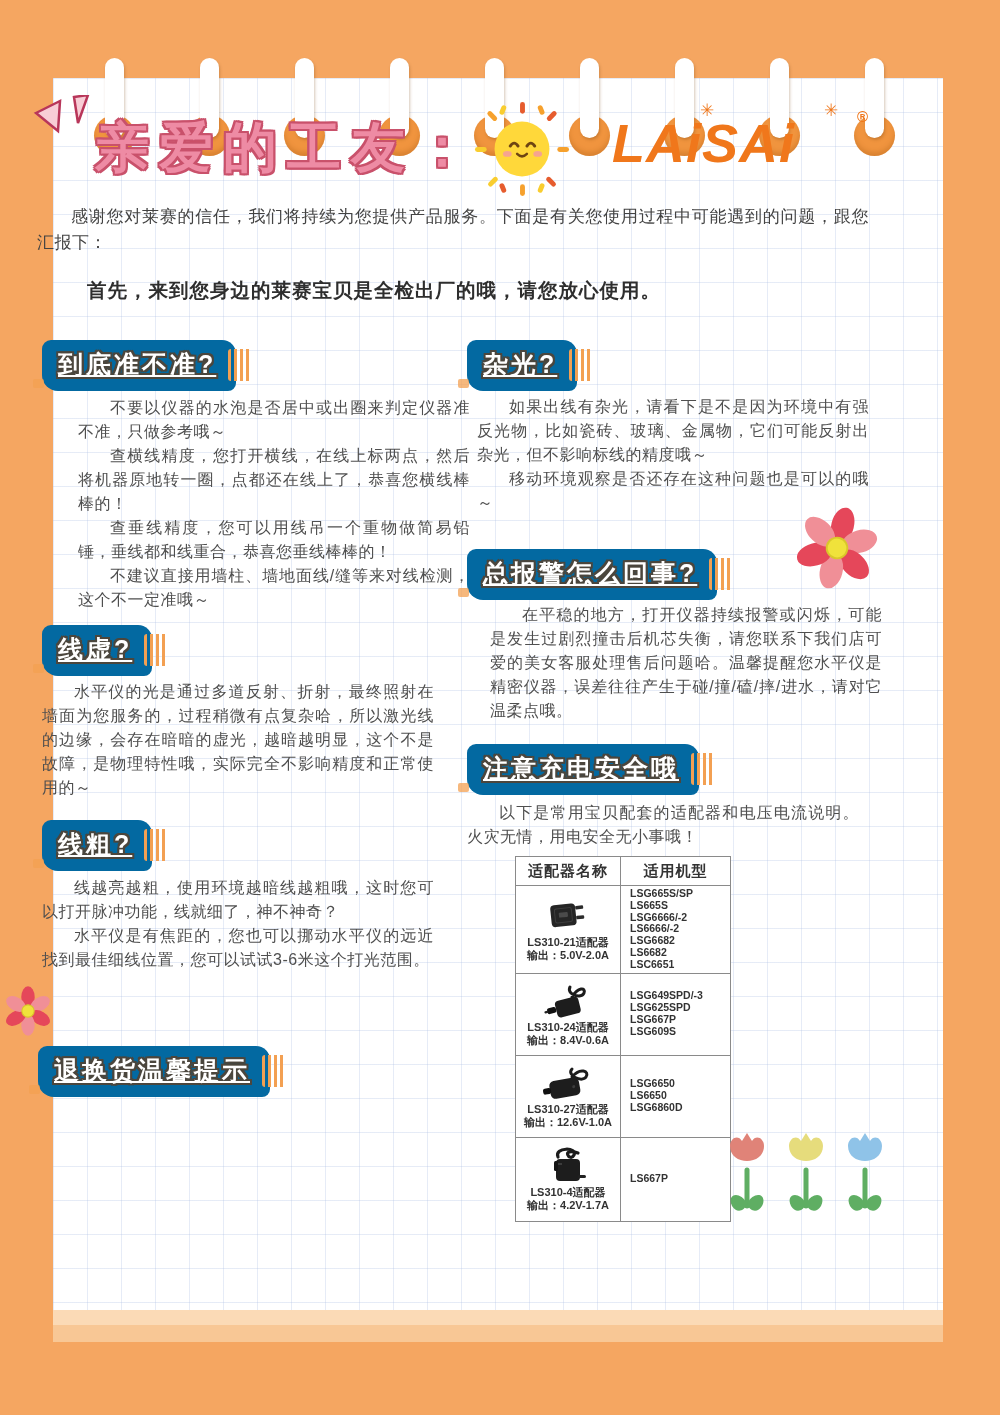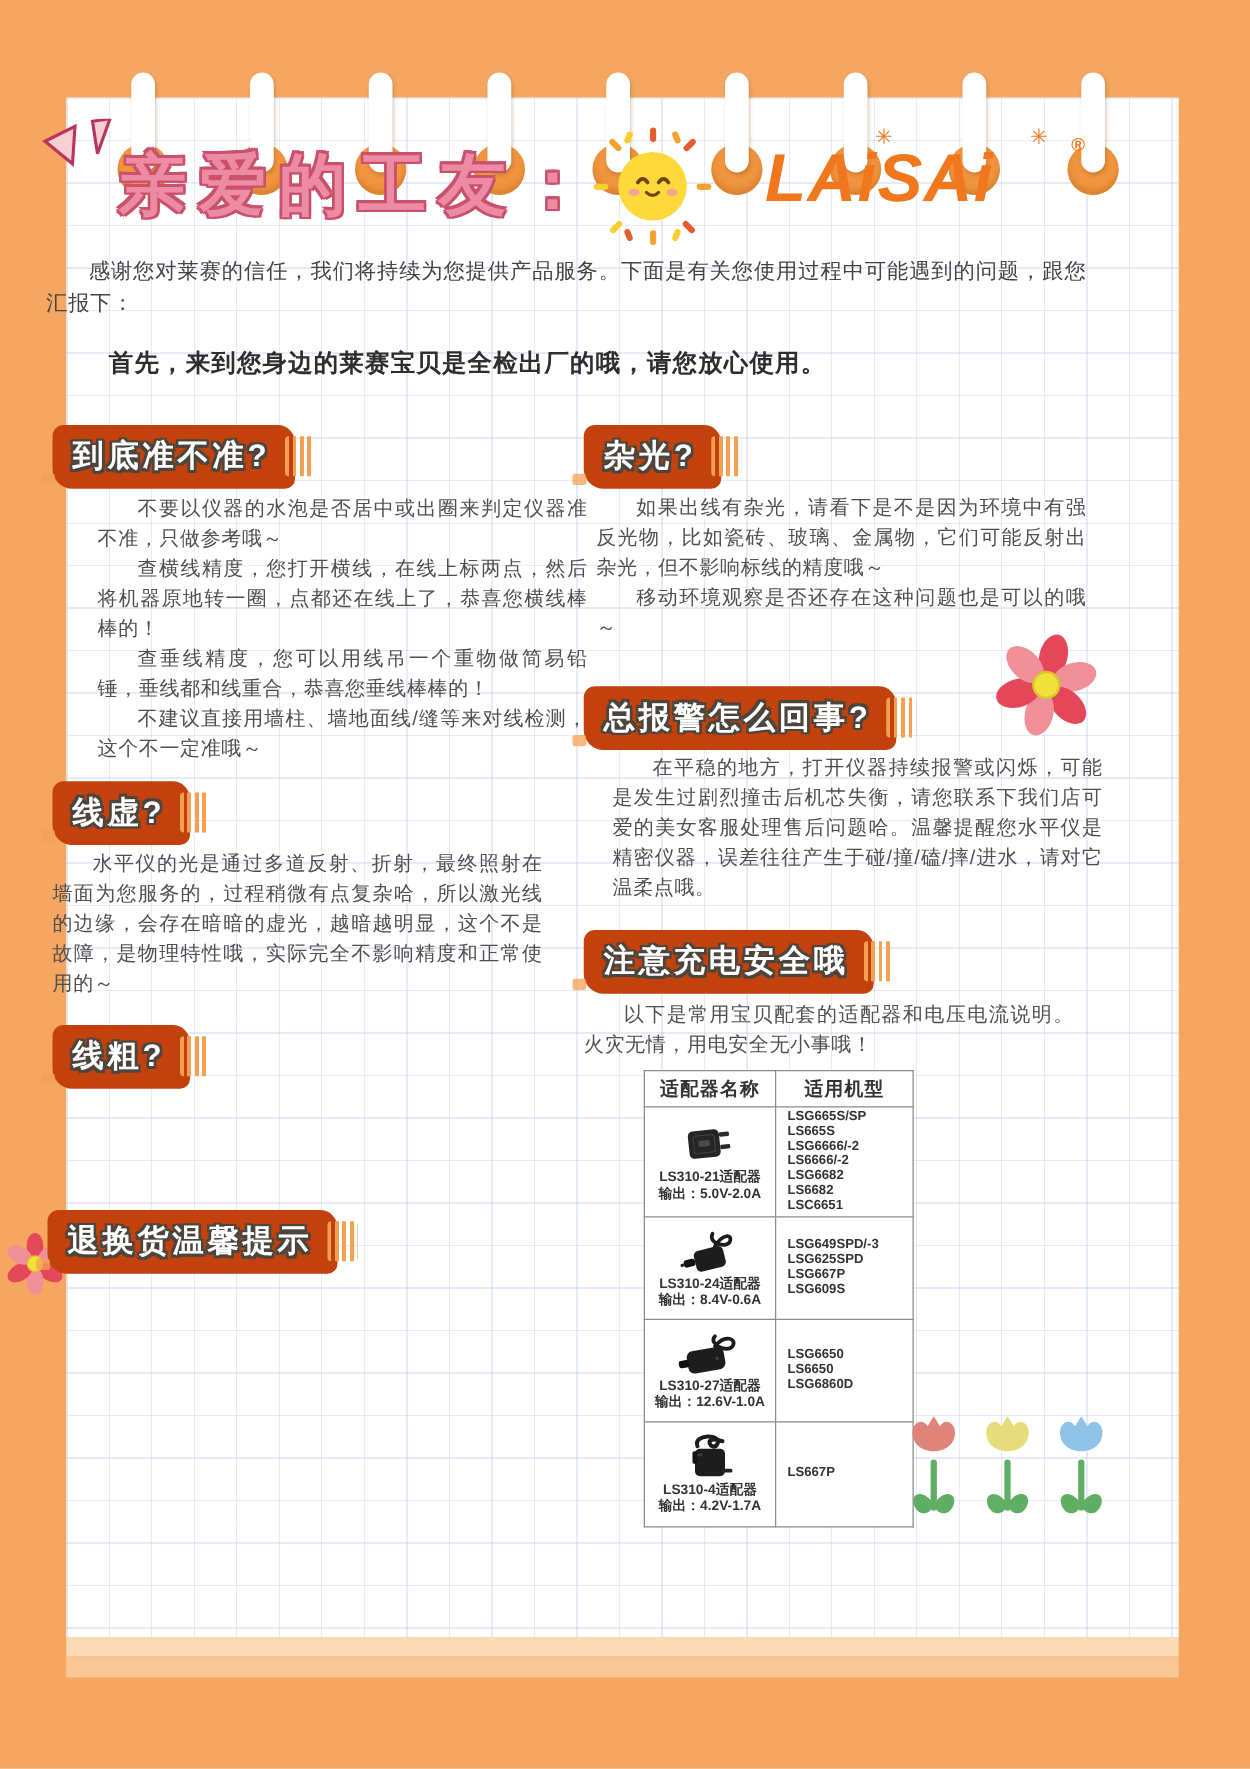--- a/index.html
+++ b/index.html
@@ -37,41 +37,41 @@
   .star1{left:88px;}
   .star2{left:212px;}
 
   .intro{position:absolute;left:37px;top:204px;width:832px;font-size:17px;line-height:26px;color:#434343;
     text-align:justify;letter-spacing:.5px;}
   .intro p{margin:0;text-indent:2em;}
   .intro-highlight{position:absolute;left:87px;top:277px;font-size:19.5px;font-weight:800;color:#2e2e2e;
     letter-spacing:1px;}
 
   
-  .brush{position:absolute;background:#c2410c;color:#fff;font-size:25px;font-weight:800;
+  .brush{position:absolute;background:#0369a1;color:#fff;font-size:25px;font-weight:800;
     letter-spacing:3px;padding:8px 20px 10px 16px;border-radius:9px 14px 8px 16px;
     text-shadow:-2px -2px 0 #4b463d,2px -2px 0 #4b463d,-2px 2px 0 #4b463d,2px 2px 0 #4b463d,
-                -2px 0 0 #4b463d,2px 0 0 #4b463d,0 -2px 0 #4b463d,0 2px 0 #4b463d;}
+                -2px 0 0 #4b463d,2px 0 0 #4b463d,0 -2px 0 #4b463d,0 2px 0 #4b463d;text-decoration:underline;}
   .brush::after{content:"";position:absolute;right:-16px;top:18%;width:24px;height:62%;
     background:repeating-linear-gradient(90deg,#F3A052 0 3px,rgba(243,160,82,0) 3px 6px);border-radius:3px;}
   .brush::before{content:"";position:absolute;left:-9px;bottom:3px;width:11px;height:9px;background:#F3A052;
     opacity:.75;border-radius:2px;}
 
   .sec-text{position:absolute;width:392px;font-size:16px;line-height:24px;color:#4f4f4f;
     text-align:justify;letter-spacing:.5px;}
   .sec-text p{margin:0;text-indent:2em;}
 
   
   .h-accuracy{left:42px;top:340px;}
   .t-accuracy{left:42px;top:396px;margin-left:36px;}
   .h-blur{left:42px;top:625px;}
   .t-blur{left:42px;top:680px;}
   .h-thickness{left:42px;top:820px;}
   .t-thickness{left:42px;top:876px;}
-  .h-returns{left:38px;top:968px;}
+  .h-returns{left:38px;top:1046px;}
   .t-returns{left:42px;top:1084px;}
   
   .h-stray{left:467px;top:340px;}
   .t-stray{left:477px;top:395px;}
   .h-alarm{left:467px;top:549px;}
   .t-alarm{left:490px;top:603px;}
   .h-charging{left:467px;top:744px;}
   .t-charging{left:467px;top:801px;}
 
   
@@ -193,20 +193,24 @@
       <p>查垂线精度，您可以用线吊一个重物做简易铅锤，垂线都和线重合，恭喜您垂线棒棒的！</p>
       <p>不建议直接用墙柱、墙地面线/缝等来对线检测，这个不一定准哦～</p>
     </div>
 
   <div class="brush h-blur">线虚?</div>
   <div class="sec-text t-blur">
       <p>水平仪的光是通过多道反射、折射，最终照射在墙面为您服务的，过程稍微有点复杂哈，所以激光线的边缘，会存在暗暗的虚光，越暗越明显，这个不是故障，是物理特性哦，实际完全不影响精度和正常使用的～</p>
     </div>
 
   <div class="brush h-thickness">线粗?</div>
+  <div class="sec-text t-thickness">
+      <p>线越亮越粗，使用环境越暗线越粗哦，这时您可以打开脉冲功能，线就细了，神不神奇？</p>
+      <p>水平仪是有焦距的，您也可以挪动水平仪的远近找到最佳细线位置，您可以试试3-6米这个打光范围。</p>
+    </div>
 
   <svg class="flower-left" viewBox="0 0 100 100">
     <g>
       <ellipse cx="50" cy="25" rx="12" ry="19" fill="#E5475A"></ellipse>
       <ellipse cx="50" cy="25" rx="12" ry="19" fill="#F08F97" transform="rotate(60 50 50)"></ellipse>
       <ellipse cx="50" cy="25" rx="12" ry="19" fill="#E5475A" transform="rotate(120 50 50)"></ellipse>
       <ellipse cx="50" cy="25" rx="12" ry="19" fill="#F08F97" transform="rotate(180 50 50)"></ellipse>
       <ellipse cx="50" cy="25" rx="12" ry="19" fill="#E5475A" transform="rotate(240 50 50)"></ellipse>
       <ellipse cx="50" cy="25" rx="12" ry="19" fill="#F08F97" transform="rotate(300 50 50)"></ellipse>
       <circle cx="50" cy="50" r="11" fill="#F0E23B" stroke="#D9C72A" stroke-width="2"></circle>

